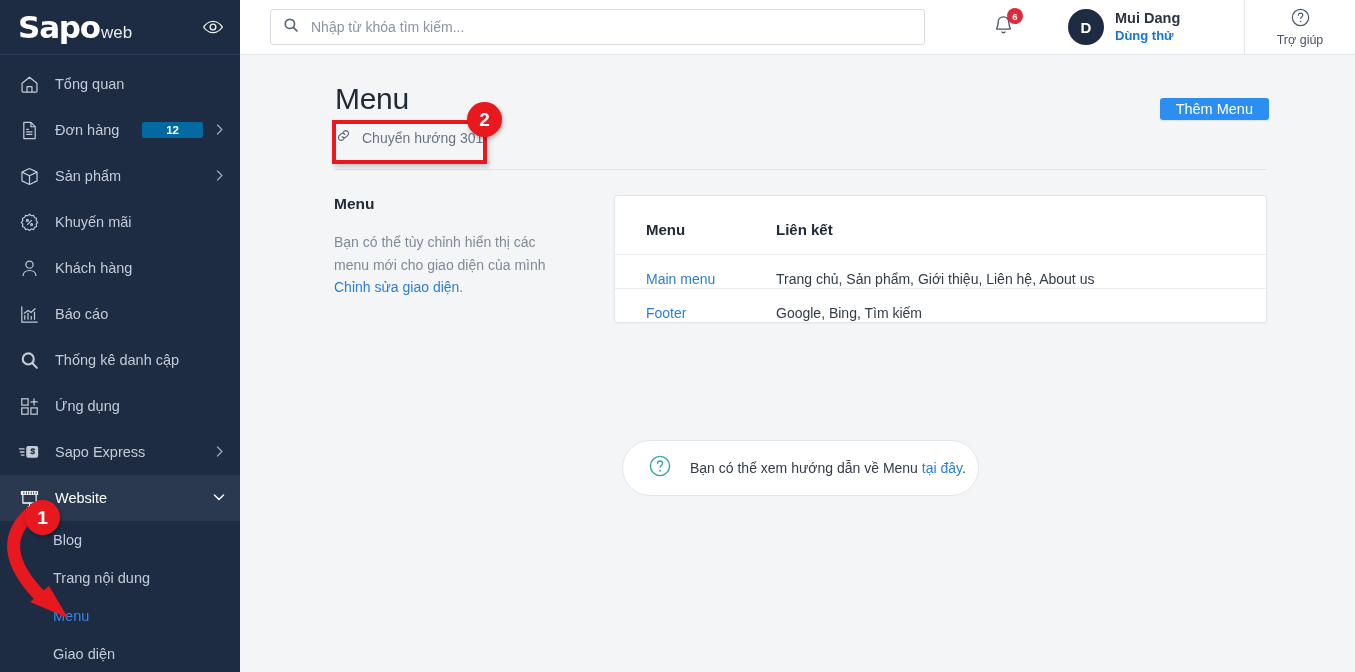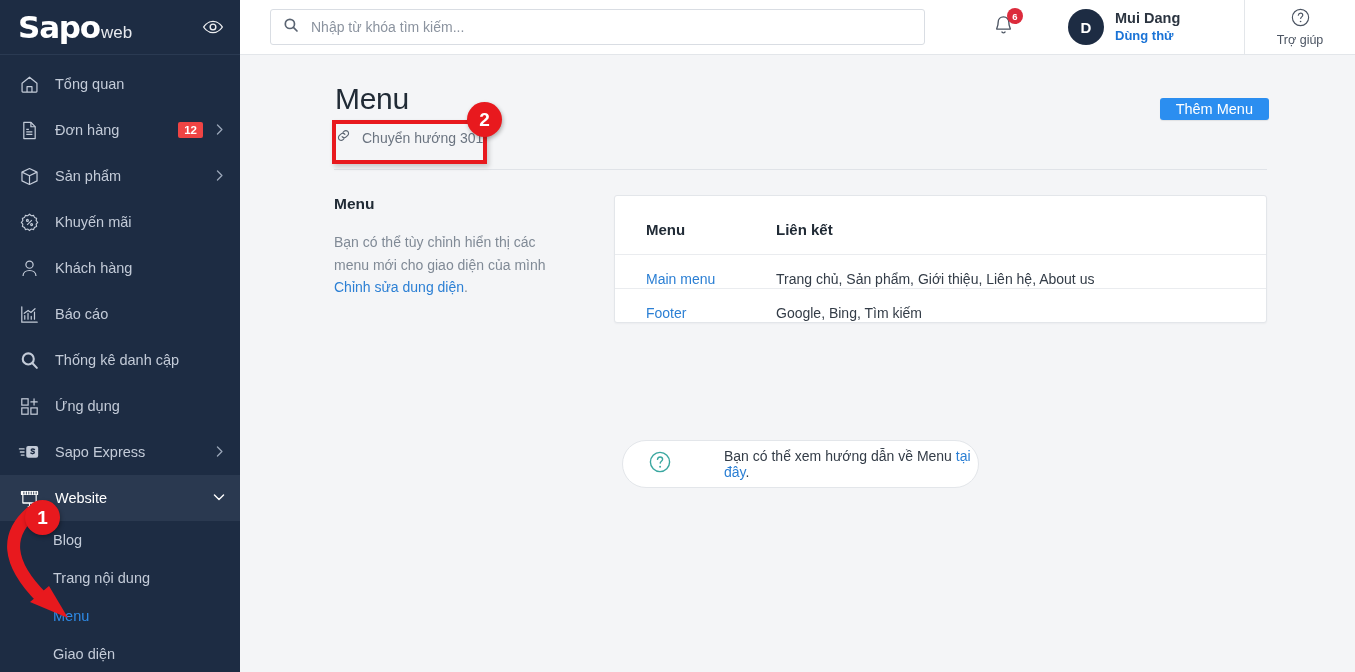--- a/index.html
+++ b/index.html
@@ -47,23 +47,23 @@
   }
   .nav-item.active { background: #2a3950; color: #ffffff; }
   .nav-icon {
     width: 22px; height: 22px; margin-right: 15px;
     flex: 0 0 22px;
     display: flex; align-items: center; justify-content: center;
     color: #c3cbd8;
   }
   .nav-label { flex: 1; white-space: nowrap; }
   .nav-badge {
-    background: #ef4444; color: #fff;
+    background: #0369a1; color: #fff;
     font-size: 11.5px; font-weight: bold;
-    border-radius: 2px; padding: 2px 6px;
+    border-radius: 2px; padding: 2px 24px;
     margin-right: 10px;
   }
   .chev { color: #9aa6b8; font-size: 13px; line-height: 1; }
 
   .sub-item {
     display: flex; align-items: center;
     height: 38px;
     padding-left: 53px;
     color: #c3cbd8; font-size: 14.5px;
     cursor: pointer;
@@ -206,27 +206,26 @@
     font-size: 14px; color: #333c47;
     padding: 16px 0 1px 31px;
     border-bottom: 1px solid #eaecef;
   }
   tr:last-child td { border-bottom: 0; }
   td.cell-name a { color: #2b7fd4; text-decoration: none; cursor: pointer; }
 
   #hint-box {
     position: absolute;
     left: 622px; top: 440px;
-    width: 357px; height: 48px;
+    width: 357px; height: 56px;
     background: #fff;
     border: 1px solid #e3e6ea;
     border-radius: 28px;
     display: flex; align-items: center;
     padding-left: 25px;
-    gap: 34px;
   }
   #hint-icon { color: #3aa7a0; flex: 0 0 24px; }
   #hint-text { margin-left: 18px; font-size: 14px; color: #333c47; }
   #hint-link { color: #2b7fd4; text-decoration: none; cursor: pointer; }
 
   
   .anno-badge {
     position: absolute;
     width: 35px; height: 35px; border-radius: 50%;
     background: #e8191e; color: #fff;
@@ -479,21 +478,21 @@
     <button id="add-menu-btn">Thêm Menu</button>
   </div>
 
   <div id="head-divider"></div>
 
   <div id="content-cols">
 
     <section id="desc-col">
       <div id="desc-title">Menu</div>
       <p class="desc-p">
-        <span>Bạn có thể tùy chỉnh hiển thị các menu mới cho giao diện của mình </span><a class="desc-link">Chỉnh sửa dung diện</a><span>.</span>
+        <span>Bạn có thể tùy chỉnh hiển thị các menu mới cho giao diện của mình </span><a class="desc-link">Chỉnh sửa giao diện</a><span>.</span>
       </p>
     </section>
 
     <section id="table-card">
       <table>
         <thead>
           <tr>
             <th class="col-menu">Menu</th>
             <th>Liên kết</th>
           </tr>

